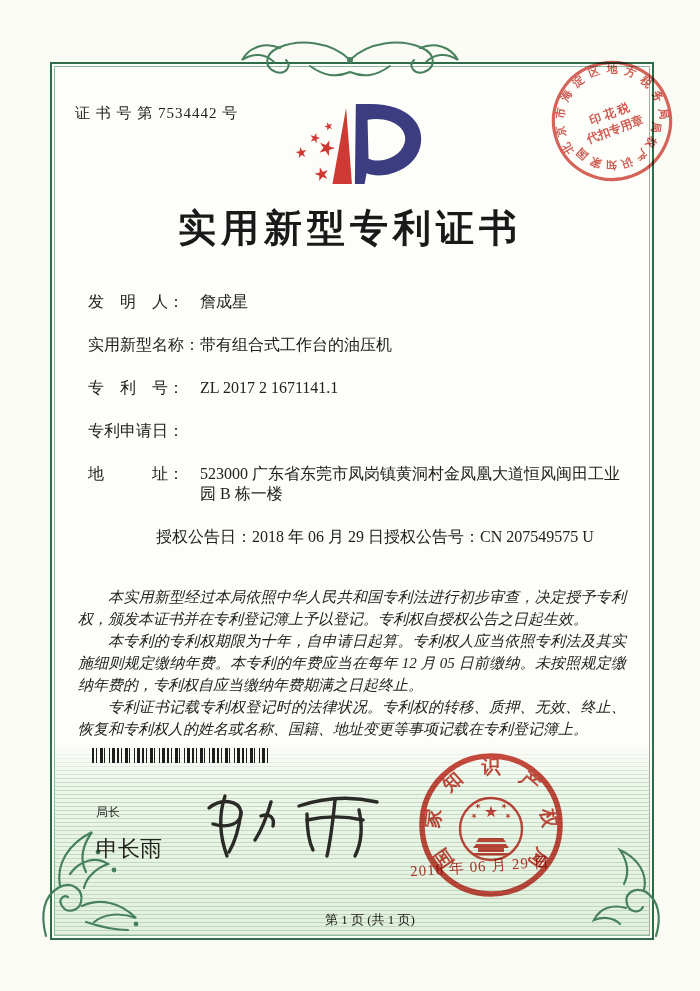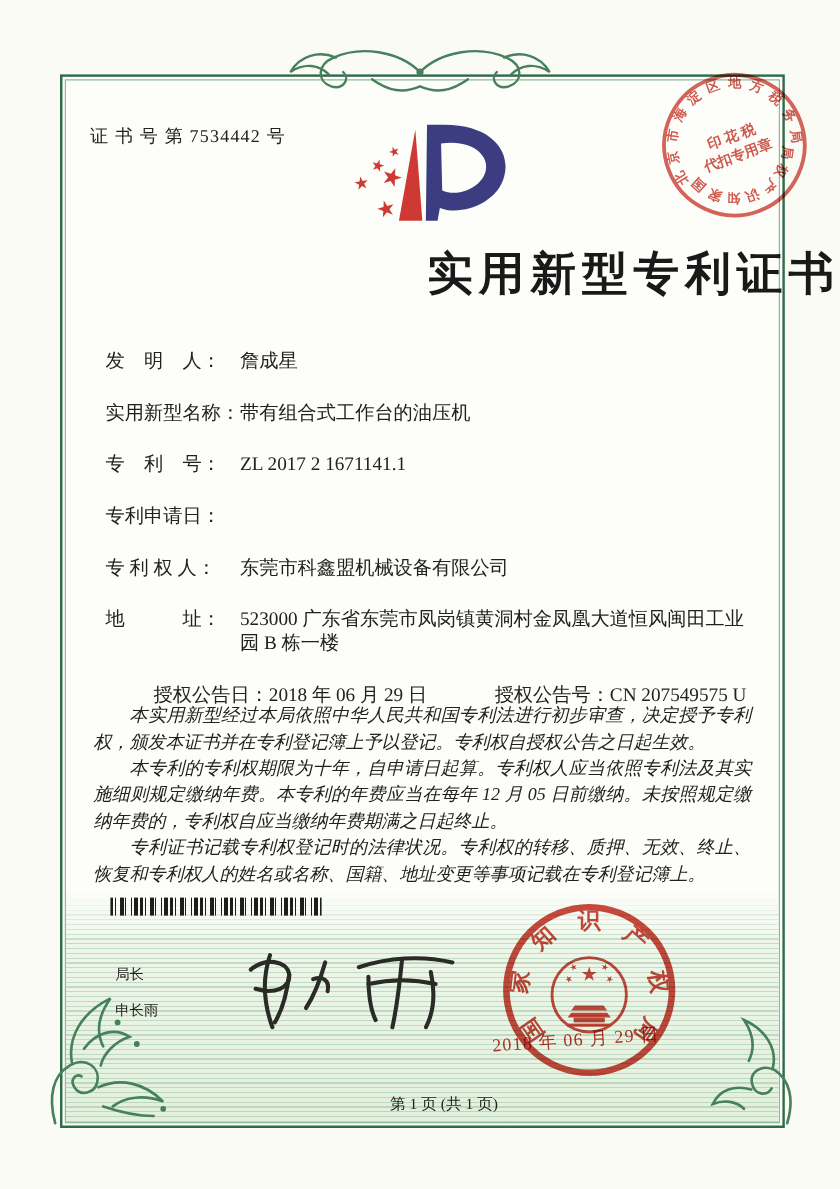--- a/index.html
+++ b/index.html
@@ -12,38 +12,38 @@
   
   #guilloche{position:absolute;left:3px;right:3px;bottom:3px;height:192px;z-index:0;
      background:
        repeating-linear-gradient(0deg, rgba(96,160,110,.30) 0 1px, rgba(96,160,110,0) 1px 4px),
        linear-gradient(to bottom,#f1f8ee,#e3f0dd);
      -webkit-mask-image:linear-gradient(to top,#000 78%,transparent 100%);
      mask-image:linear-gradient(to top,#000 78%,transparent 100%);}
   .abs{position:absolute;}
   #cert-no{left:75px;top:104px;font-size:15px;letter-spacing:1px;}
   #logo{left:272px;top:96px;}
-  #title{left:0;right:0;top:203px;text-align:right;font-size:38px;font-weight:700;
+  #title{left:0;right:0;top:203px;text-align:center;font-size:38px;font-weight:700;
          letter-spacing:5px;color:#191919;}
   #fields{left:88px;top:292px;width:540px;font-size:16px;line-height:1.25;}
   .frow{display:flex;margin-bottom:23px;}
   .flabel{flex:0 0 112px;white-space:nowrap;}
   .fvalue{flex:1;max-width:430px;}
-  .grow{display:flex;justify-content:space-between;padding-right:6px;margin-left:40px;}
+  .grow{display:flex;justify-content:center;padding-right:6px;margin-left:40px;}
   .gpair{white-space:nowrap;}
   #paras{left:78px;top:586px;width:548px;font-size:15px;line-height:22px;
          font-style:italic;text-align:justify;z-index:1;}
   #paras p{margin:0;text-indent:2em;font-family:Liberation Serif, serif;}
   #barcode{left:92px;top:748px;width:176px;height:15px;z-index:1;
      background:repeating-linear-gradient(90deg,
        #1d1d1d 0 2px,transparent 2px 4px,#1d1d1d 4px 5px,transparent 5px 8px,
        #1d1d1d 8px 11px,transparent 11px 12px,#1d1d1d 12px 13px,transparent 13px 17px,
        #1d1d1d 17px 18px,transparent 18px 20px,#1d1d1d 20px 23px,transparent 23px 25px);}
   #director-title{left:96px;top:804px;font-size:12px;z-index:1;}
-  #director-name{left:96px;top:834px;font-size:12px;z-index:1;}
+  #director-name{left:96px;top:834px;font-size:22px;z-index:1;}
   #signature{left:195px;top:776px;z-index:1;}
   #tax-stamp{left:548px;top:57px;transform:rotate(-20deg);z-index:3;
              mix-blend-mode:multiply;opacity:.85;}
   #office-seal{left:416px;top:750px;z-index:3;mix-blend-mode:multiply;opacity:.92;}
   #seal-date{left:410px;top:856px;width:180px;font-size:15px;color:#c0362b;
              letter-spacing:1px;transform:rotate(-4deg);z-index:4;mix-blend-mode:multiply;}
   #footer{left:0;right:0;top:911px;text-align:center;font-size:13px;z-index:1;padding-left:40px;}
   svg text{font-family:"Liberation Serif","DejaVu Serif",serif;}
   g[data-arc] text{font-weight:700;}
   .orn{position:absolute;z-index:0;}
@@ -147,24 +147,20 @@
       <span class="fvalue">带有组合式工作台的油压机</span>
     </div>
     <div class="frow">
       <span class="flabel">专　利　号：</span>
       <span class="fvalue">ZL 2017 2 1671141.1</span>
     </div>
     <div class="frow">
       <span class="flabel">专利申请日：</span>
     </div>
     <div class="frow">
-      <span class="flabel">专 利 权 人：</span>
-      <span class="fvalue">东莞市科鑫盟机械设备有限公司</span>
-    </div>
-    <div class="frow">
       <span class="flabel">地　　　址：</span>
       <span class="fvalue">523000 广东省东莞市凤岗镇黄洞村金凤凰大道恒风闽田工业园 B 栋一楼</span>
     </div>
     <div class="grow">
       <span class="gpair">
         <span>授权公告日：</span><span>2018 年 06 月 29 日</span>
       </span>
       <span class="gpair">
         <span>授权公告号：</span><span>CN 207549575 U</span>
       </span>

